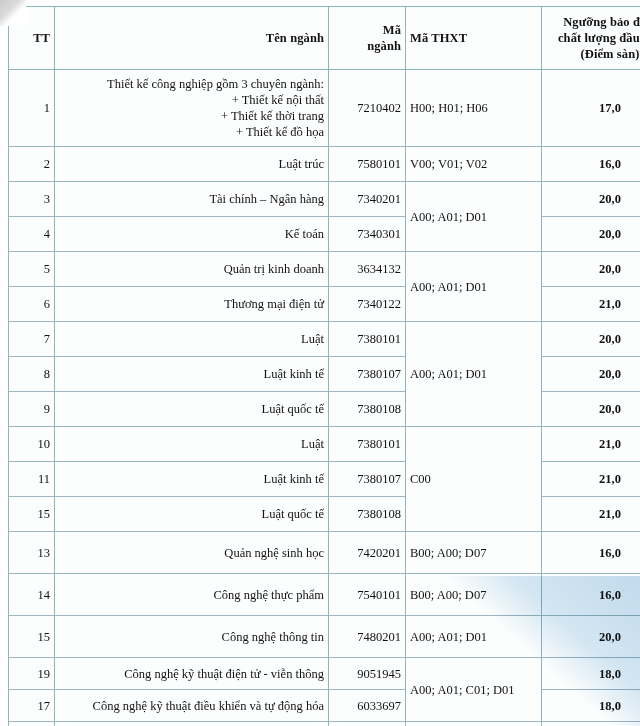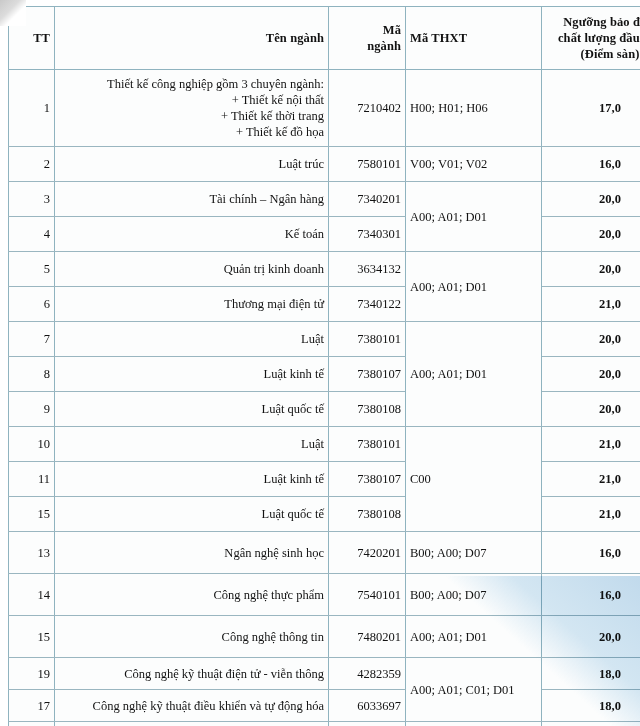--- a/index.html
+++ b/index.html
@@ -190,21 +190,21 @@
           <td class="c-score">21,0</td>
         </tr>
         <tr class="h-mid">
           <td class="c-tt">15</td>
           <td class="c-name">Luật quốc tế</td>
           <td class="c-code">7380108</td>
           <td class="c-score">21,0</td>
         </tr>
         <tr class="h-big">
           <td class="c-tt">13</td>
-          <td class="c-name">Ngân nghệ sinh học</td>
+          <td class="c-name">Quản nghệ sinh học</td>
           <td class="c-code">7420201</td>
           <td class="c-thxt" rowspan="1">B00; A00; D07</td>
           <td class="c-score">16,0</td>
         </tr>
         <tr class="h-big">
           <td class="c-tt">14</td>
           <td class="c-name">Công nghệ thực phẩm</td>
           <td class="c-code">7540101</td>
           <td class="c-thxt" rowspan="1">B00; A00; D07</td>
           <td class="c-score">16,0</td>
@@ -212,21 +212,21 @@
         <tr class="h-big">
           <td class="c-tt">15</td>
           <td class="c-name">Công nghệ thông tin</td>
           <td class="c-code">7480201</td>
           <td class="c-thxt" rowspan="1">A00; A01; D01</td>
           <td class="c-score">20,0</td>
         </tr>
         <tr class="h-small">
           <td class="c-tt">19</td>
           <td class="c-name">Công nghệ kỹ thuật điện tử - viễn thông</td>
-          <td class="c-code">4282359</td>
+          <td class="c-code">9051945</td>
           <td class="c-thxt" rowspan="2">A00; A01; C01; D01</td>
           <td class="c-score">18,0</td>
         </tr>
         <tr class="h-small">
           <td class="c-tt">17</td>
           <td class="c-name">Công nghệ kỹ thuật điều khiển và tự động hóa</td>
           <td class="c-code">6033697</td>
           <td class="c-score">18,0</td>
         </tr>
         <tr class="h-mid">

